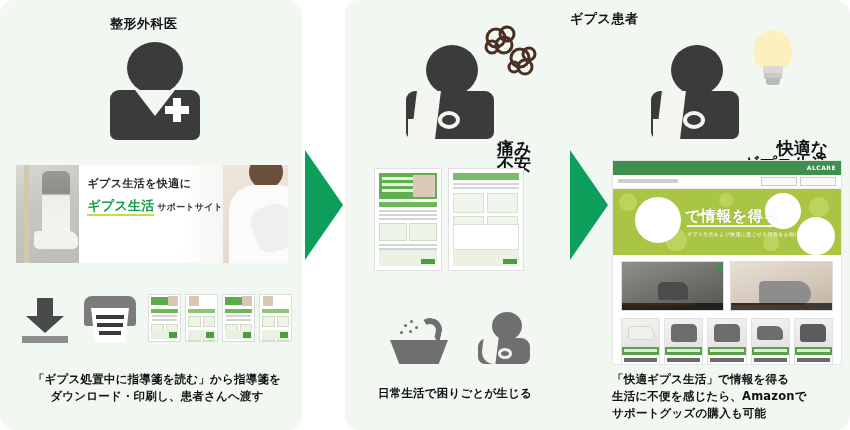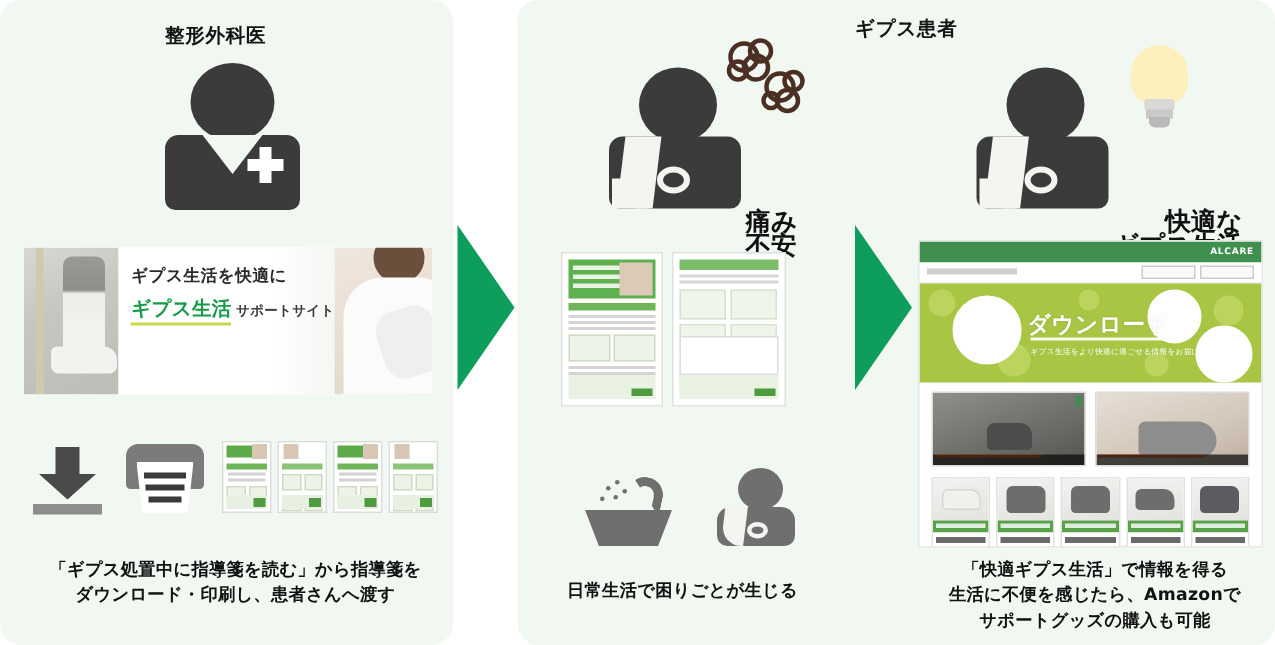--- a/index.html
+++ b/index.html
@@ -648,21 +648,21 @@
     </div>
     <div class="wb-hero">
       <div class="wb-blob" style="left:6px;  top:4px;  width:18px; height:18px;"></div>
       <div class="wb-blob" style="left:52px; top:40px; width:22px; height:22px;"></div>
       <div class="wb-blob" style="left:106px;top:4px;  width:14px; height:14px;"></div>
       <div class="wb-blob" style="left:150px;top:46px; width:16px; height:16px;"></div>
       <div class="wb-blob" style="left:196px;top:8px;  width:20px; height:20px;"></div>
       <div class="wb-circ" style="left:22px; top:8px; width:46px; height:46px;"></div>
       <div class="wb-circ" style="left:152px;top:4px; width:36px; height:36px;"></div>
       <div class="wb-circ" style="left:184px;top:28px;width:38px; height:38px;"></div>
-      <div class="wb-hero-title">ダウンロード</div>
+      <div class="wb-hero-title">で情報を得る</div>
       <div class="wb-underline"></div>
       <div class="wb-hero-sub">ギプス生活をより快適に過ごせる情報をお届けします。</div>
     </div>
     <div class="wb-videos">
       <div class="wb-video v1">
         <div class="wb-vid-tag"></div>
         <div class="wb-shoe"></div>
         <div class="wb-vid-prog"></div>
         <div class="wb-vid-ctrl"></div>
       </div>
@@ -724,17 +724,17 @@
         <div class="wb-prod-cap">
             <i></i>
           </div>
         <div class="wb-prod-name">
             <i></i>
           </div>
       </div>
     </div>
   </div>
 
-  <div class="caption" id="caption-3" style="white-space: pre-line; text-align: center;">「快適ギプス生活」で情報を得る
+  <div class="caption" id="caption-3" style="white-space: pre-line;">「快適ギプス生活」で情報を得る
 生活に不便を感じたら、Amazonで
 サポートグッズの購入も可能</div>
 
 </div>
 
 </body></html>

